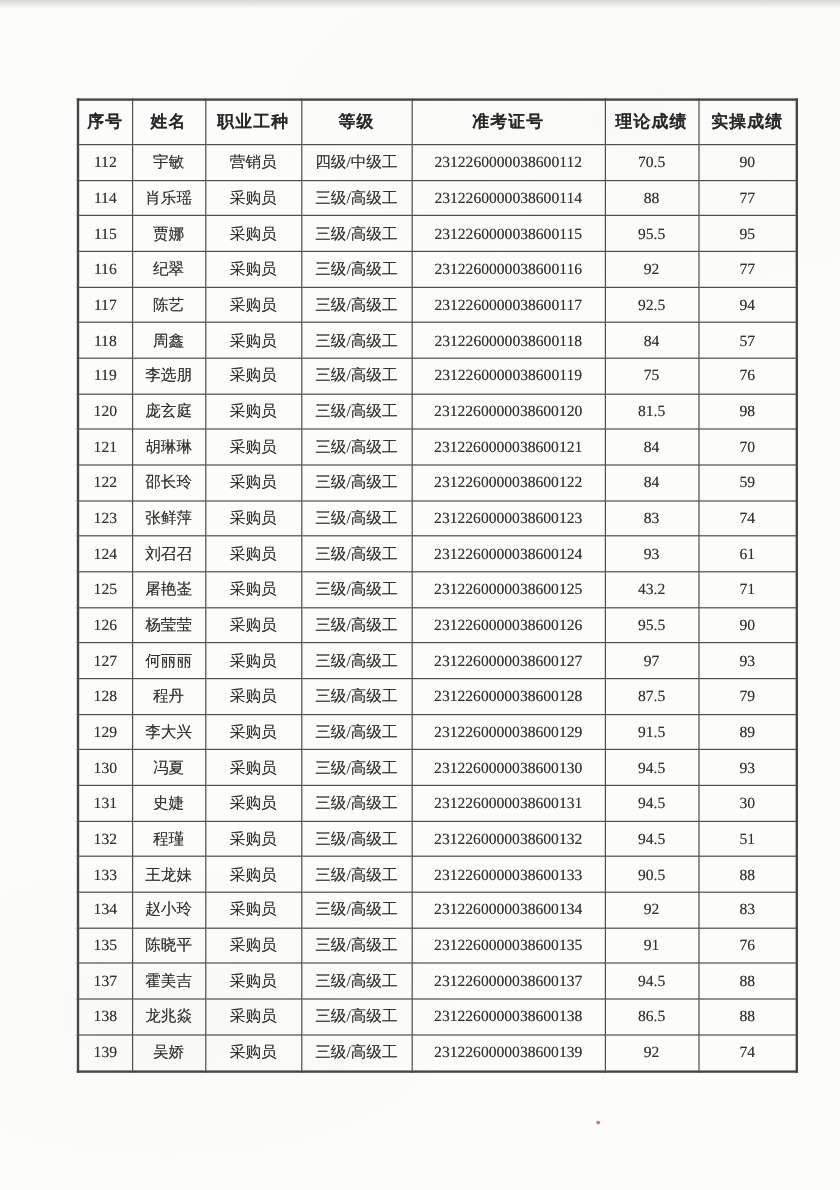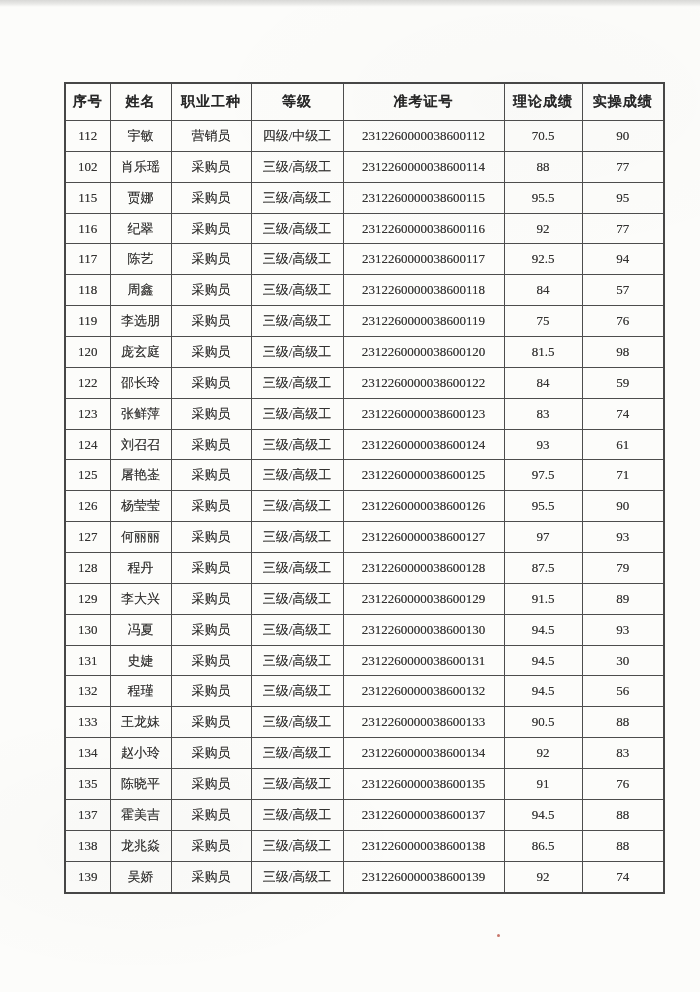--- a/index.html
+++ b/index.html
@@ -101,21 +101,21 @@
       <tr>
         <td>112</td>
         <td>宇敏</td>
         <td>营销员</td>
         <td>四级/中级工</td>
         <td>2312260000038600112</td>
         <td>70.5</td>
         <td>90</td>
       </tr>
       <tr>
-        <td>102</td>
+        <td>114</td>
         <td>肖乐瑶</td>
         <td>采购员</td>
         <td>三级/高级工</td>
         <td>2312260000038600114</td>
         <td>88</td>
         <td>77</td>
       </tr>
       <tr>
         <td>115</td>
         <td>贾娜</td>
@@ -164,20 +164,29 @@
       <tr>
         <td>120</td>
         <td>庞玄庭</td>
         <td>采购员</td>
         <td>三级/高级工</td>
         <td>2312260000038600120</td>
         <td>81.5</td>
         <td>98</td>
       </tr>
       <tr>
+        <td>121</td>
+        <td>胡琳琳</td>
+        <td>采购员</td>
+        <td>三级/高级工</td>
+        <td>2312260000038600121</td>
+        <td>84</td>
+        <td>70</td>
+      </tr>
+      <tr>
         <td>122</td>
         <td>邵长玲</td>
         <td>采购员</td>
         <td>三级/高级工</td>
         <td>2312260000038600122</td>
         <td>84</td>
         <td>59</td>
       </tr>
       <tr>
         <td>123</td>
@@ -196,21 +205,21 @@
         <td>2312260000038600124</td>
         <td>93</td>
         <td>61</td>
       </tr>
       <tr>
         <td>125</td>
         <td>屠艳崟</td>
         <td>采购员</td>
         <td>三级/高级工</td>
         <td>2312260000038600125</td>
-        <td>97.5</td>
+        <td>43.2</td>
         <td>71</td>
       </tr>
       <tr>
         <td>126</td>
         <td>杨莹莹</td>
         <td>采购员</td>
         <td>三级/高级工</td>
         <td>2312260000038600126</td>
         <td>95.5</td>
         <td>90</td>
@@ -260,21 +269,21 @@
         <td>94.5</td>
         <td>30</td>
       </tr>
       <tr>
         <td>132</td>
         <td>程瑾</td>
         <td>采购员</td>
         <td>三级/高级工</td>
         <td>2312260000038600132</td>
         <td>94.5</td>
-        <td>56</td>
+        <td>51</td>
       </tr>
       <tr>
         <td>133</td>
         <td>王龙妹</td>
         <td>采购员</td>
         <td>三级/高级工</td>
         <td>2312260000038600133</td>
         <td>90.5</td>
         <td>88</td>
       </tr>

